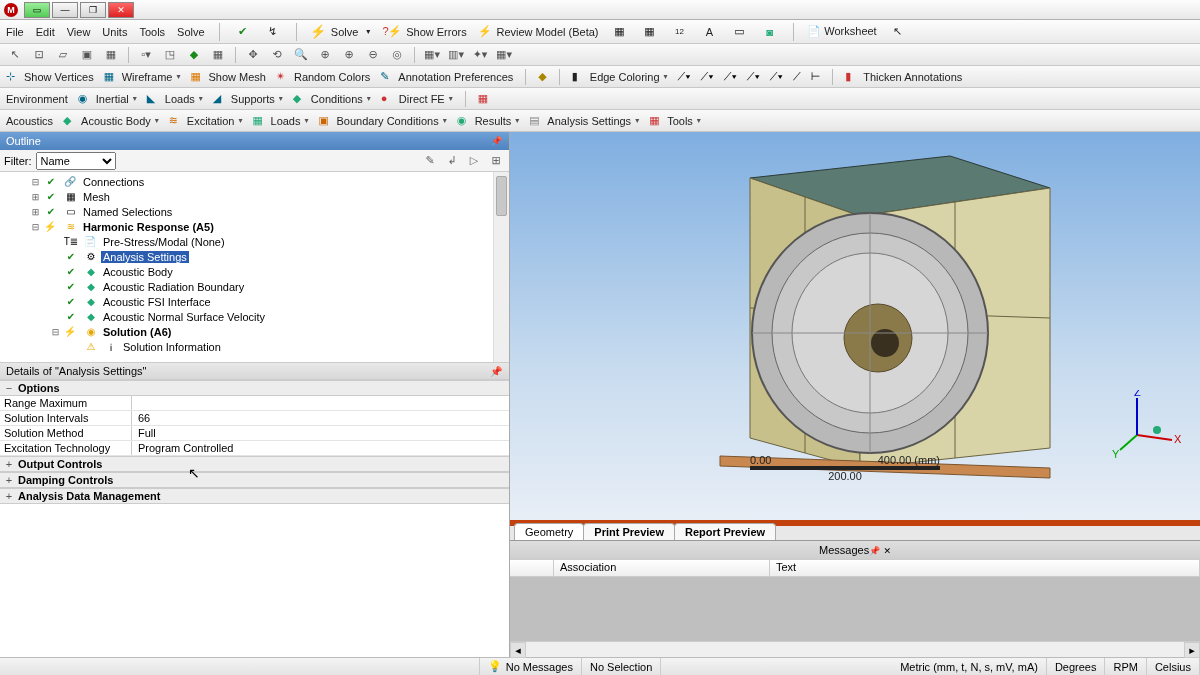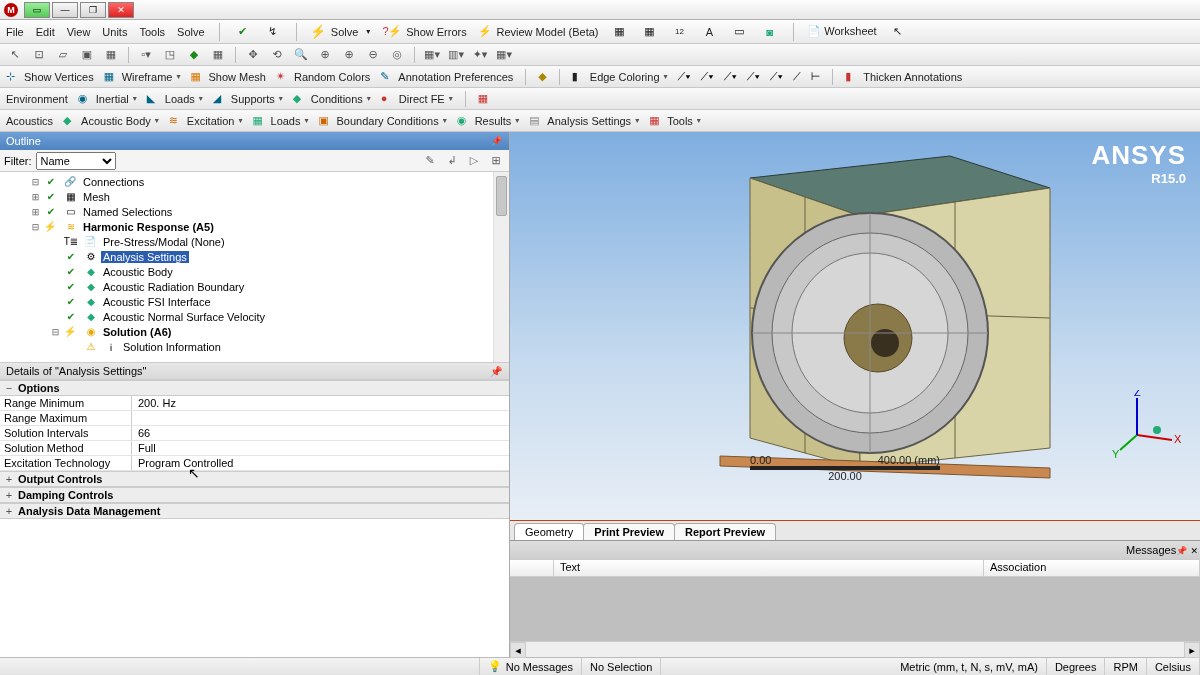--- a/index.html
+++ b/index.html
@@ -61,25 +61,25 @@
 .proprow .v{flex:1;padding:1px 6px;}
 
 .viewport{flex:1;position:relative;background:linear-gradient(#7faee0 0%, #c7dbef 60%, #e8eef6 100%);overflow:hidden;}
 .logo{position:absolute;right:14px;top:8px;color:#fff;text-align:right;}
 .logo .a{font-size:26px;font-weight:bold;letter-spacing:1px;}
 .logo .r{font-size:13px;font-weight:bold;}
 .triad{position:absolute;right:18px;bottom:60px;}
 .model{position:absolute;left:180px;top:6px;}
 .scalebar{position:absolute;left:240px;bottom:38px;font-size:10px;color:#222;}
 .scalebar .bar{width:190px;height:4px;background:#222;}
-.viewtabs{height:20px;background:#e8e8e8;border-top:1px solid #c2410c;display:flex;align-items:flex-end;padding-left:4px;}
+.viewtabs{height:20px;background:#e8e8e8;border-top:6px solid #c2410c;display:flex;align-items:flex-end;padding-left:4px;}
 .vtab{padding:2px 10px;border:1px solid #aaa;border-bottom:none;background:#f8f8f8;border-radius:4px 4px 0 0;margin-right:-1px;font-size:11px;font-weight:bold;}
 .vtab.active{background:#fff;font-weight:normal;}
 .msgpanel{border-top:1px solid #999;}
-.msghead{height:18px;background:linear-gradient(#dedede,#cfcfcf);padding:1px 2px;display:flex;justify-content:flex-end;align-items:center;}
+.msghead{height:18px;background:linear-gradient(#dedede,#cfcfcf);padding:1px 2px;display:flex;justify-content:center;align-items:center;}
 .msgcols{height:18px;background:linear-gradient(#fff,#eee);border-top:1px solid #ccc;border-bottom:1px solid #ccc;display:flex;}
 .msgcols div{border-right:1px solid #ccc;padding:1px 6px;}
 .msgbody{height:80px;background:#bfbfbf;position:relative;}
 .msgbody .hscroll{position:absolute;left:0;right:0;bottom:0;height:16px;background:#efefef;border-top:1px solid #ccc;}
 .msgbody .hscroll .lh,.msgbody .hscroll .rh{position:absolute;top:0;width:16px;height:16px;display:flex;align-items:center;justify-content:center;background:#e2e2e2;border:1px solid #ccc;}
 .msgbody .hscroll .lh{left:0;} .msgbody .hscroll .rh{right:0;}
 
 .statusbar{height:18px;background:linear-gradient(#f4f4f4,#e4e4e4);border-top:1px solid #bbb;display:flex;align-items:center;font-size:11px;}
 .statusbar .cell{padding:0 8px;border-right:1px solid #ccc;height:100%;display:flex;align-items:center;gap:4px;}
 .statusbar .spacer{flex:1;}
@@ -361,24 +361,20 @@
     <div class="detailshead">
         <span>Details of "Analysis Settings"</span>
         <span class="pin">📌</span>
       </div>
     <div class="props">
       <div class="propcat">
           <span class="pm">−</span>
           <span>Options</span>
         </div>
       <div class="proprow">
-          <div class="k">Range Minimum</div>
-          <div class="v">200. Hz</div>
-        </div>
-      <div class="proprow">
           <div class="k">Range Maximum</div>
         </div>
       <div class="proprow">
           <div class="k">Solution Intervals</div>
           <div class="v">66</div>
         </div>
       <div class="proprow">
           <div class="k">Solution Method</div>
           <div class="v">Full</div>
         </div>
@@ -396,24 +392,20 @@
         </div>
       <div class="propcat">
           <span class="pm">+</span>
           <span>Analysis Data Management</span>
         </div>
     </div>
   </div>
 
   <div class="right">
     <div class="viewport">
-      <div class="logo">
-        <div class="a">ANSYS</div>
-        <div class="r">R15.0</div>
-      </div>
       <svg class="model" width="370" height="350" viewBox="0 0 370 350">
 
         <polygon points="60,40 260,18 360,50 170,78" fill="#5b7a72" stroke="#2b3a36"></polygon>
         <polygon points="260,18 360,50 360,50 310,34" fill="#6b8a82"></polygon>
         <polygon points="60,40 170,78 170,78 115,59" fill="#4c6a62"></polygon>
 
         <polygon points="60,40 170,78 170,330 60,300" fill="#c8c08a" stroke="#6a6340"></polygon>
         <polygon points="170,78 360,50 360,310 170,330" fill="#d8d4a8" stroke="#6a6340"></polygon>
 
         <line x1="115" y1="59" x2="115" y2="315" stroke="#6a6340"></line>
@@ -453,22 +445,22 @@
       <div class="vtab">Print Preview</div>
       <div class="vtab">Report Preview</div>
     </div>
     <div class="msgpanel">
       <div class="msghead">
           <span>Messages</span>
           <span><span style="font-size:9px">📌</span> <span style="font-size:9px">✕</span></span>
         </div>
       <div class="msgcols">
         <div style="width:44px"></div>
+        <div style="flex:1">Association</div>
         <div style="width:430px">Text</div>
-        <div style="flex:1">Association</div>
       </div>
       <div class="msgbody">
         <div class="hscroll">
             <div class="lh">◂</div>
             <div class="rh">▸</div>
           </div>
       </div>
     </div>
   </div>
 </div>

